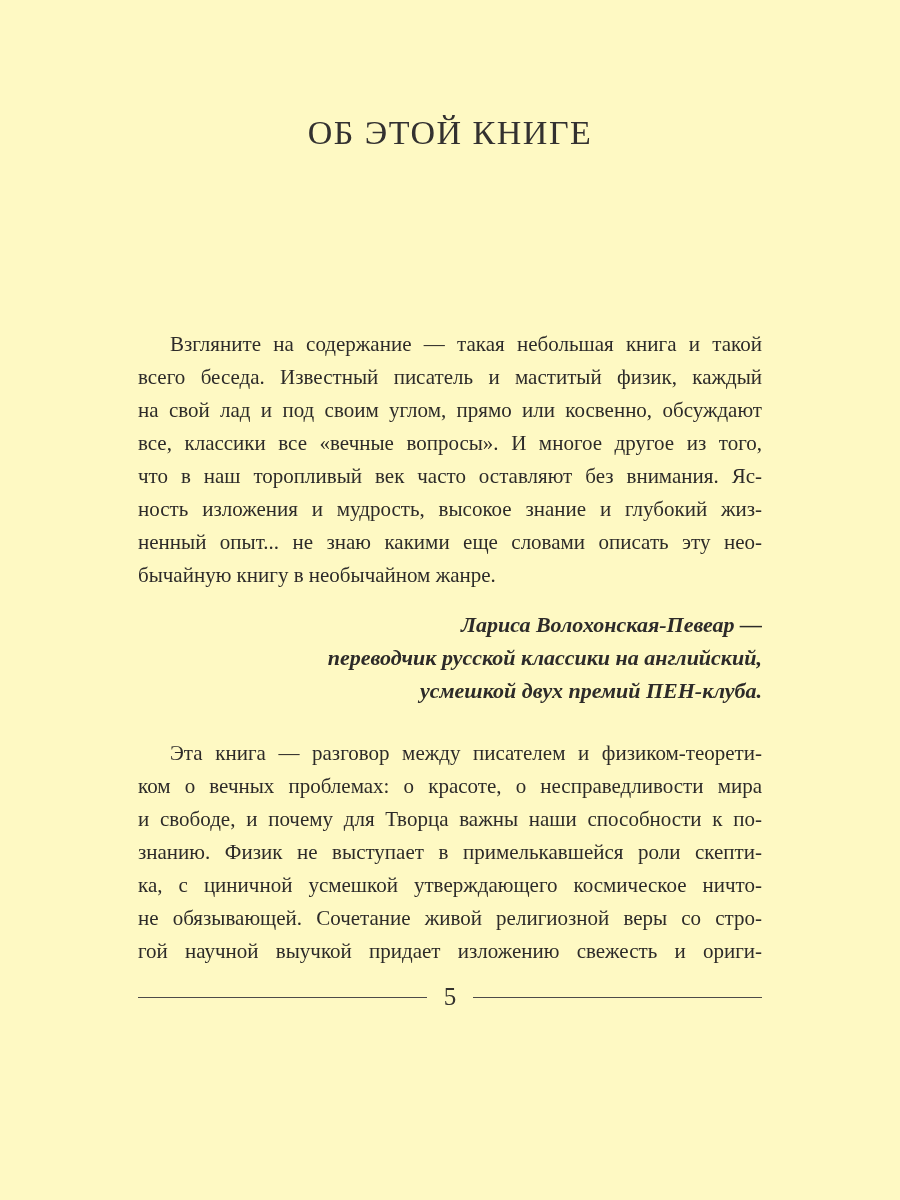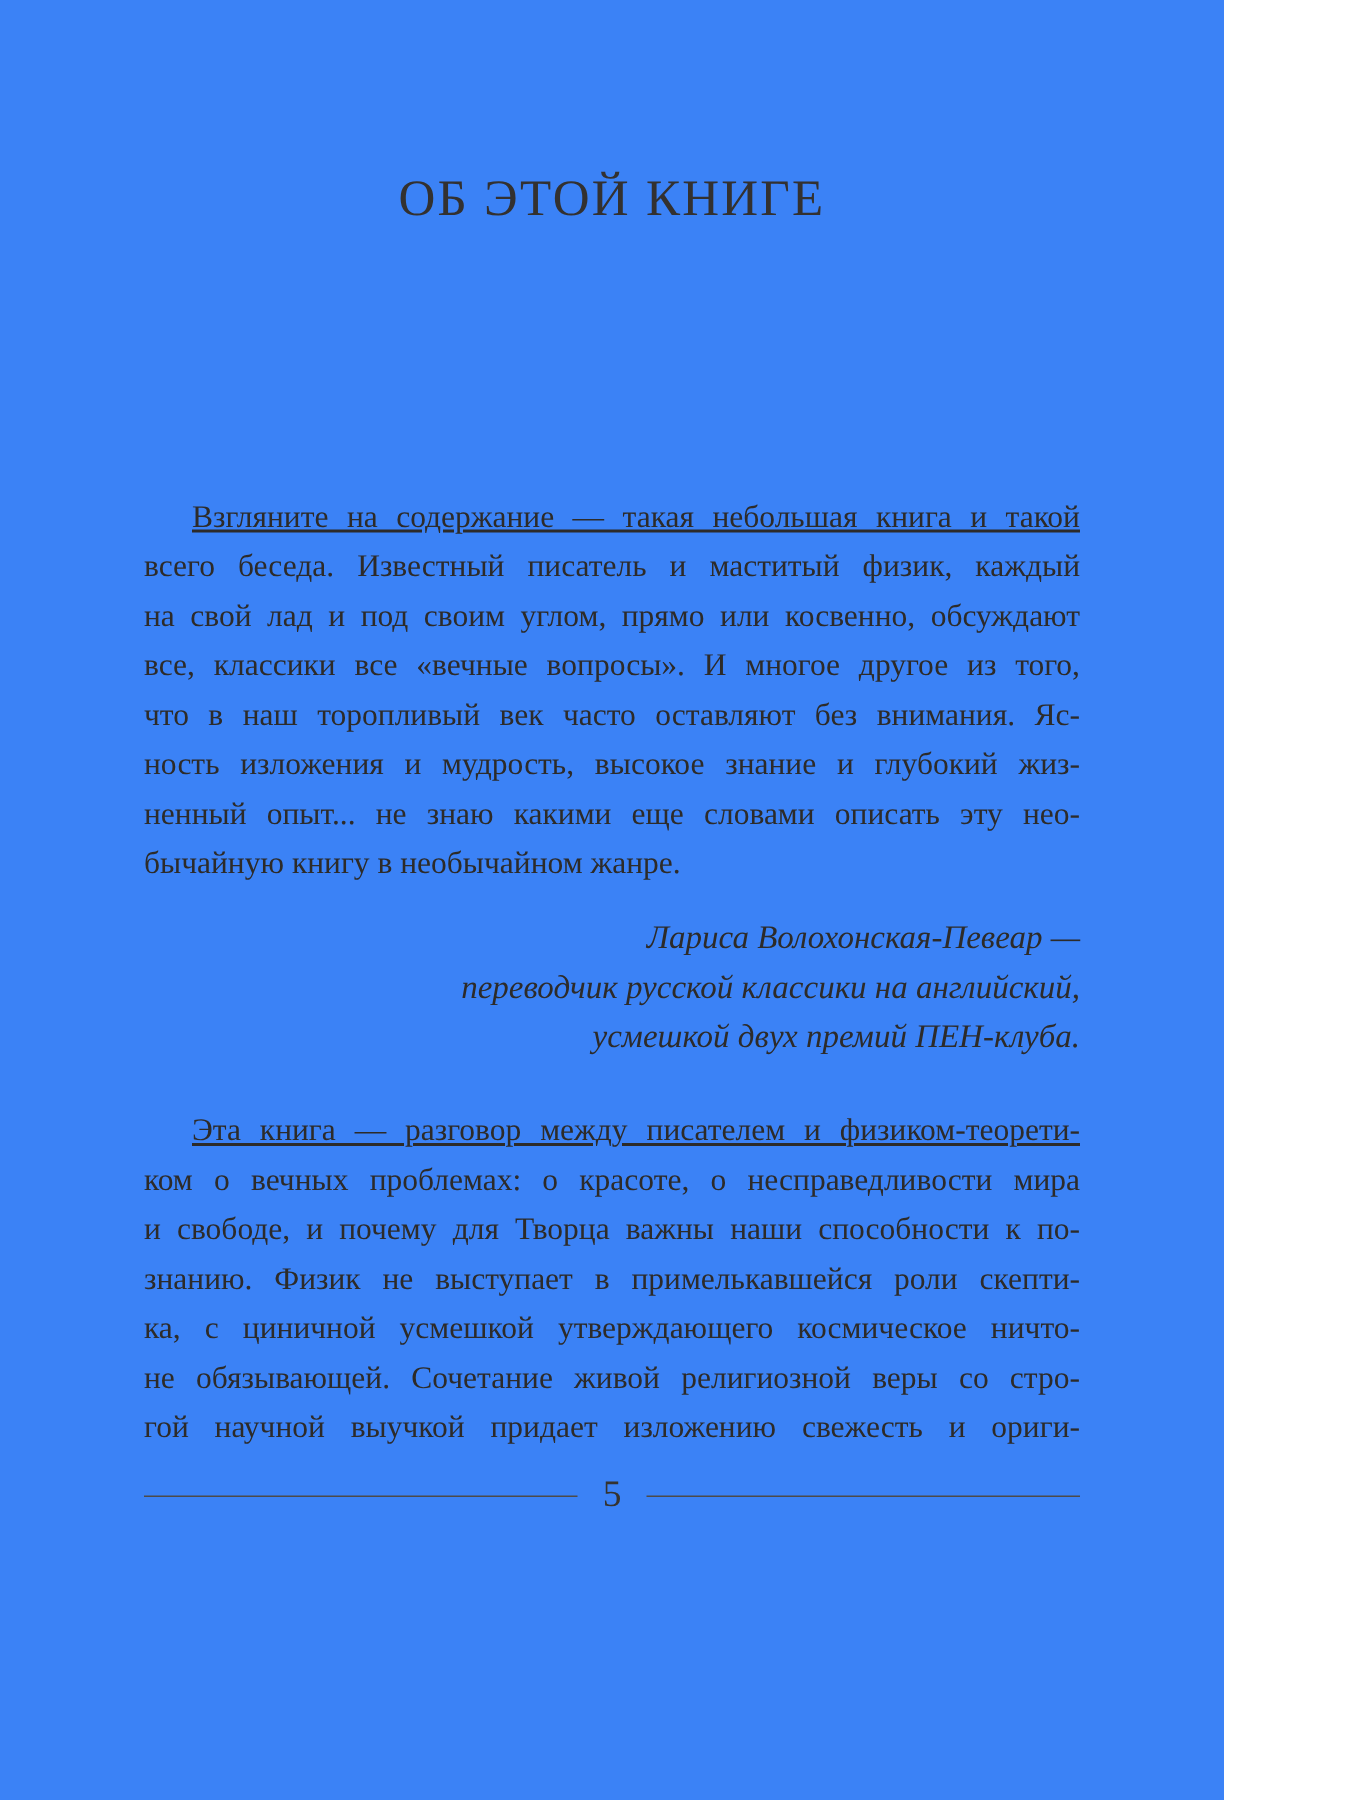--- a/index.html
+++ b/index.html
@@ -7,23 +7,23 @@
     padding: 0;
     background: #ffffff;
   }
   body {
     width: 900px;
     height: 1200px;
     overflow: hidden;
   }
   .page {
     position: relative;
-    width: 816px;
+    width: 900px;
     height: 1200px;
-    background: #3b82f6;
+    background: #fef9c3;
     font-family: "Liberation Serif", "DejaVu Serif", serif;
     color: #2d2b29;
   }
   .title {
     margin: 0;
     padding-top: 114px;
     font-size: 34px;
     font-weight: 400;
     letter-spacing: 1.5px;
     text-align: center;
@@ -35,30 +35,29 @@
     margin-right: auto;
     font-size: 21px;
     line-height: 33px;
   }
   .tline {
     text-align: justify;
     text-align-last: justify;
   }
   .tline.indent {
     padding-left: 32px;
-    text-decoration: underline;
   }
   .tline.noj {
     text-align-last: left;
   }
   .para1 { margin-top: 176px; }
   .attribution {
     margin-top: 16px;
     font-style: italic;
-    font-weight: 400;
+    font-weight: 700;
     font-size: 22px;
     line-height: 33px;
   }
   .attribution .tline {
     text-align: right;
     text-align-last: right;
   }
   .para2 { margin-top: 30px; }
   .footer {
     width: 624px;

